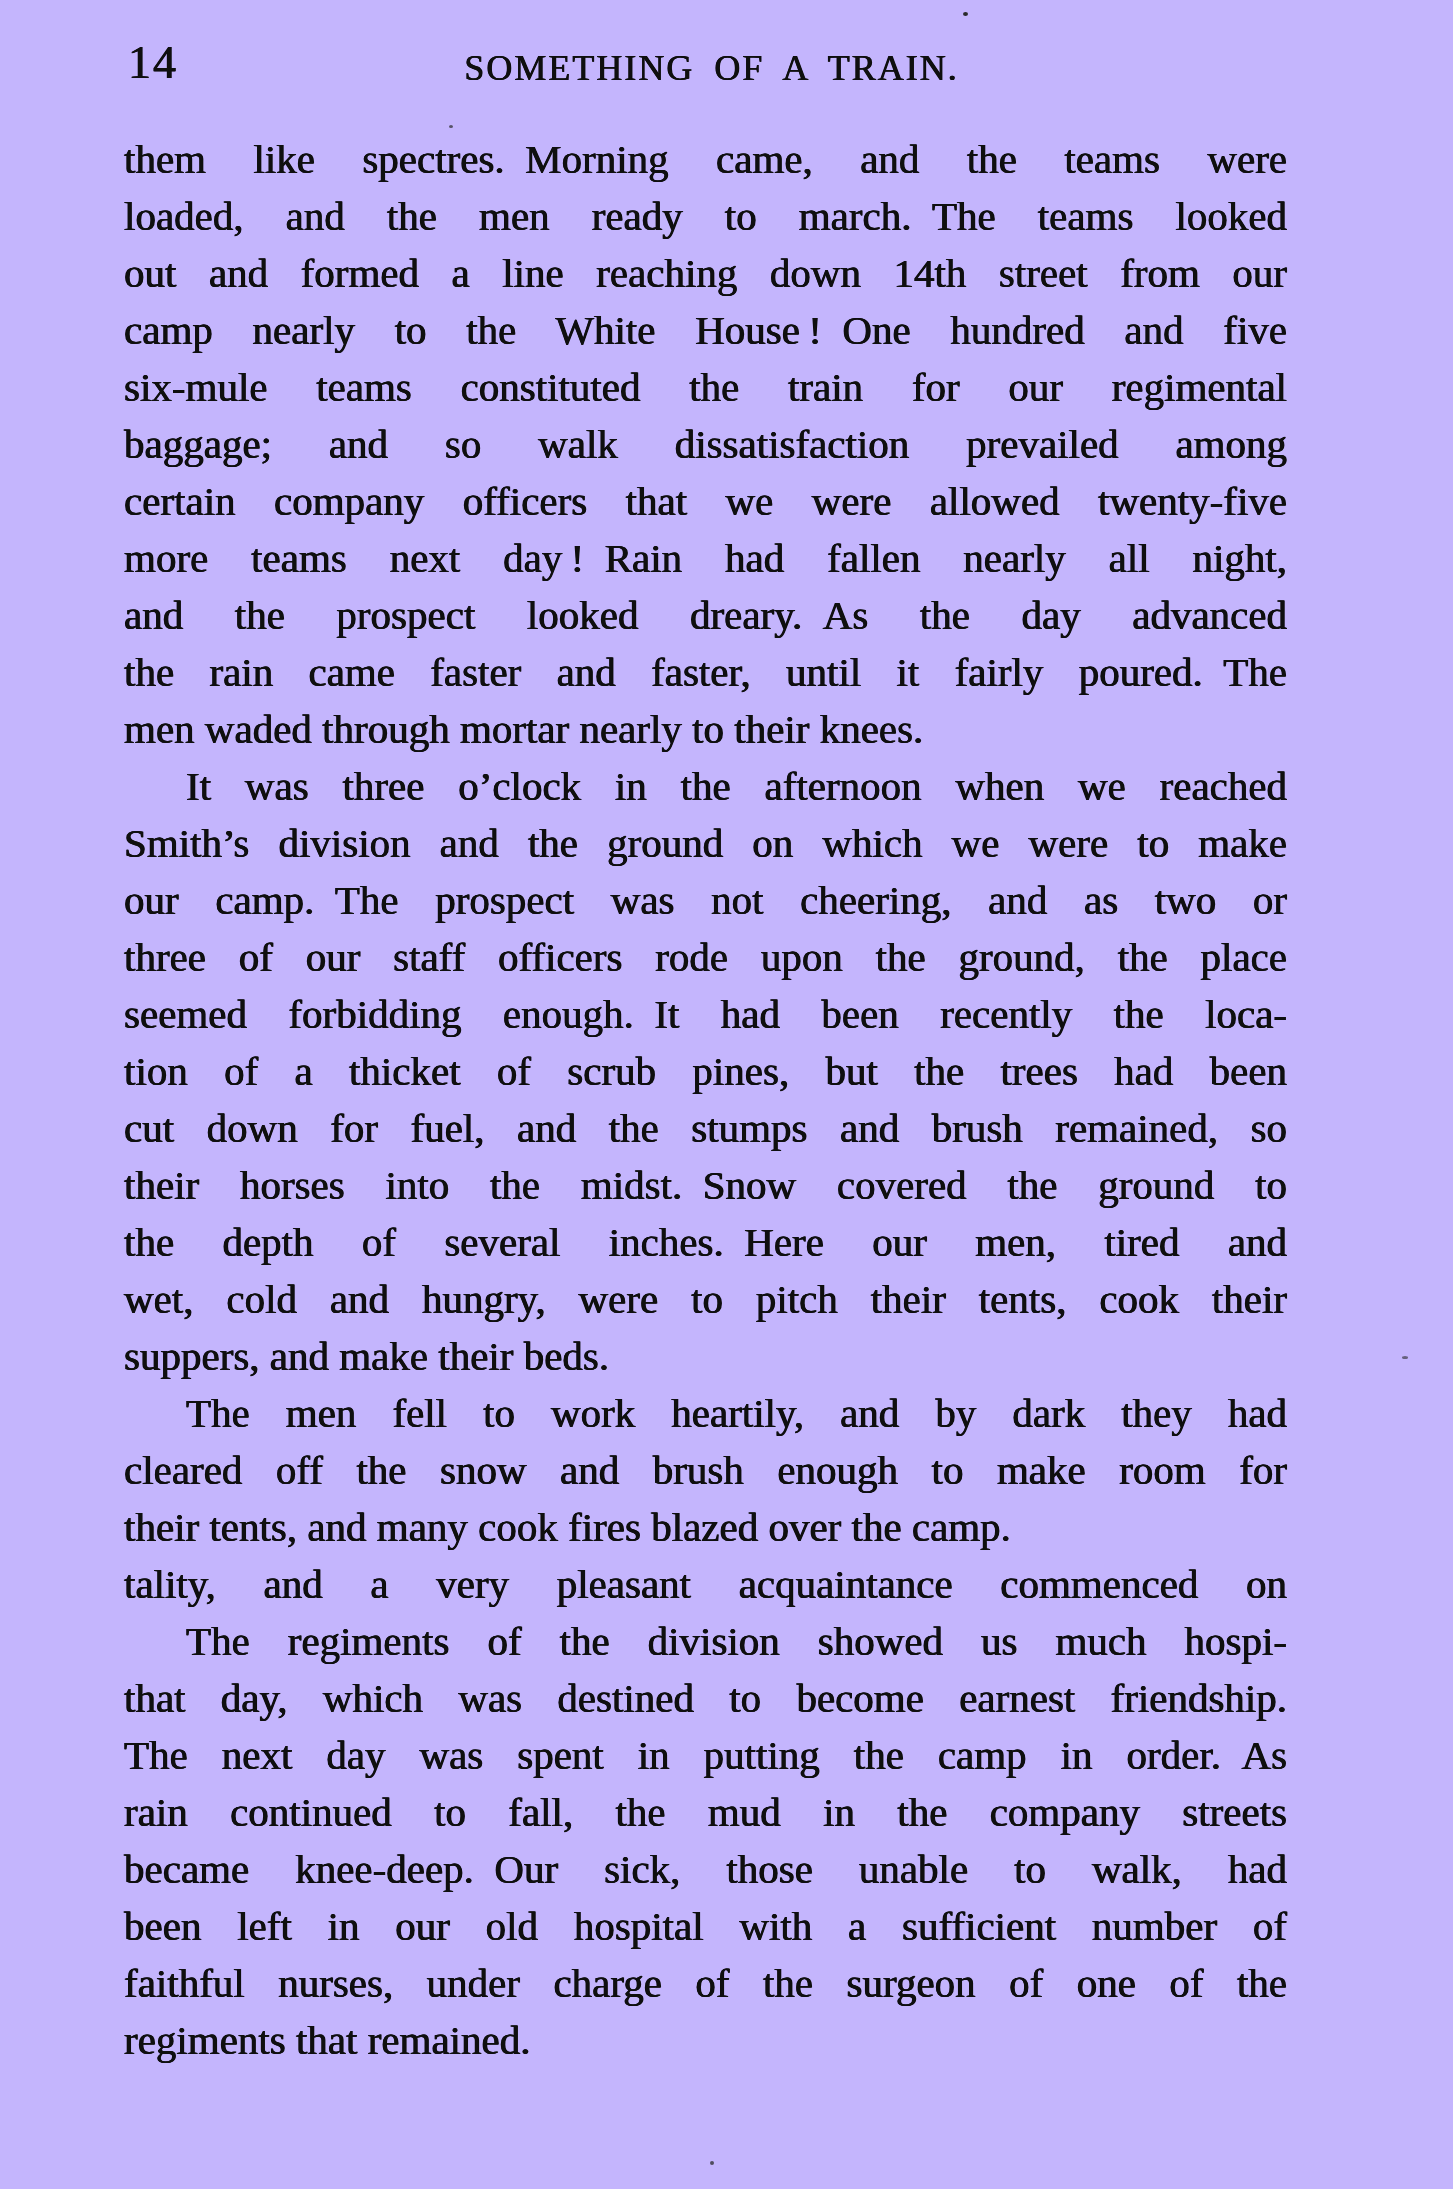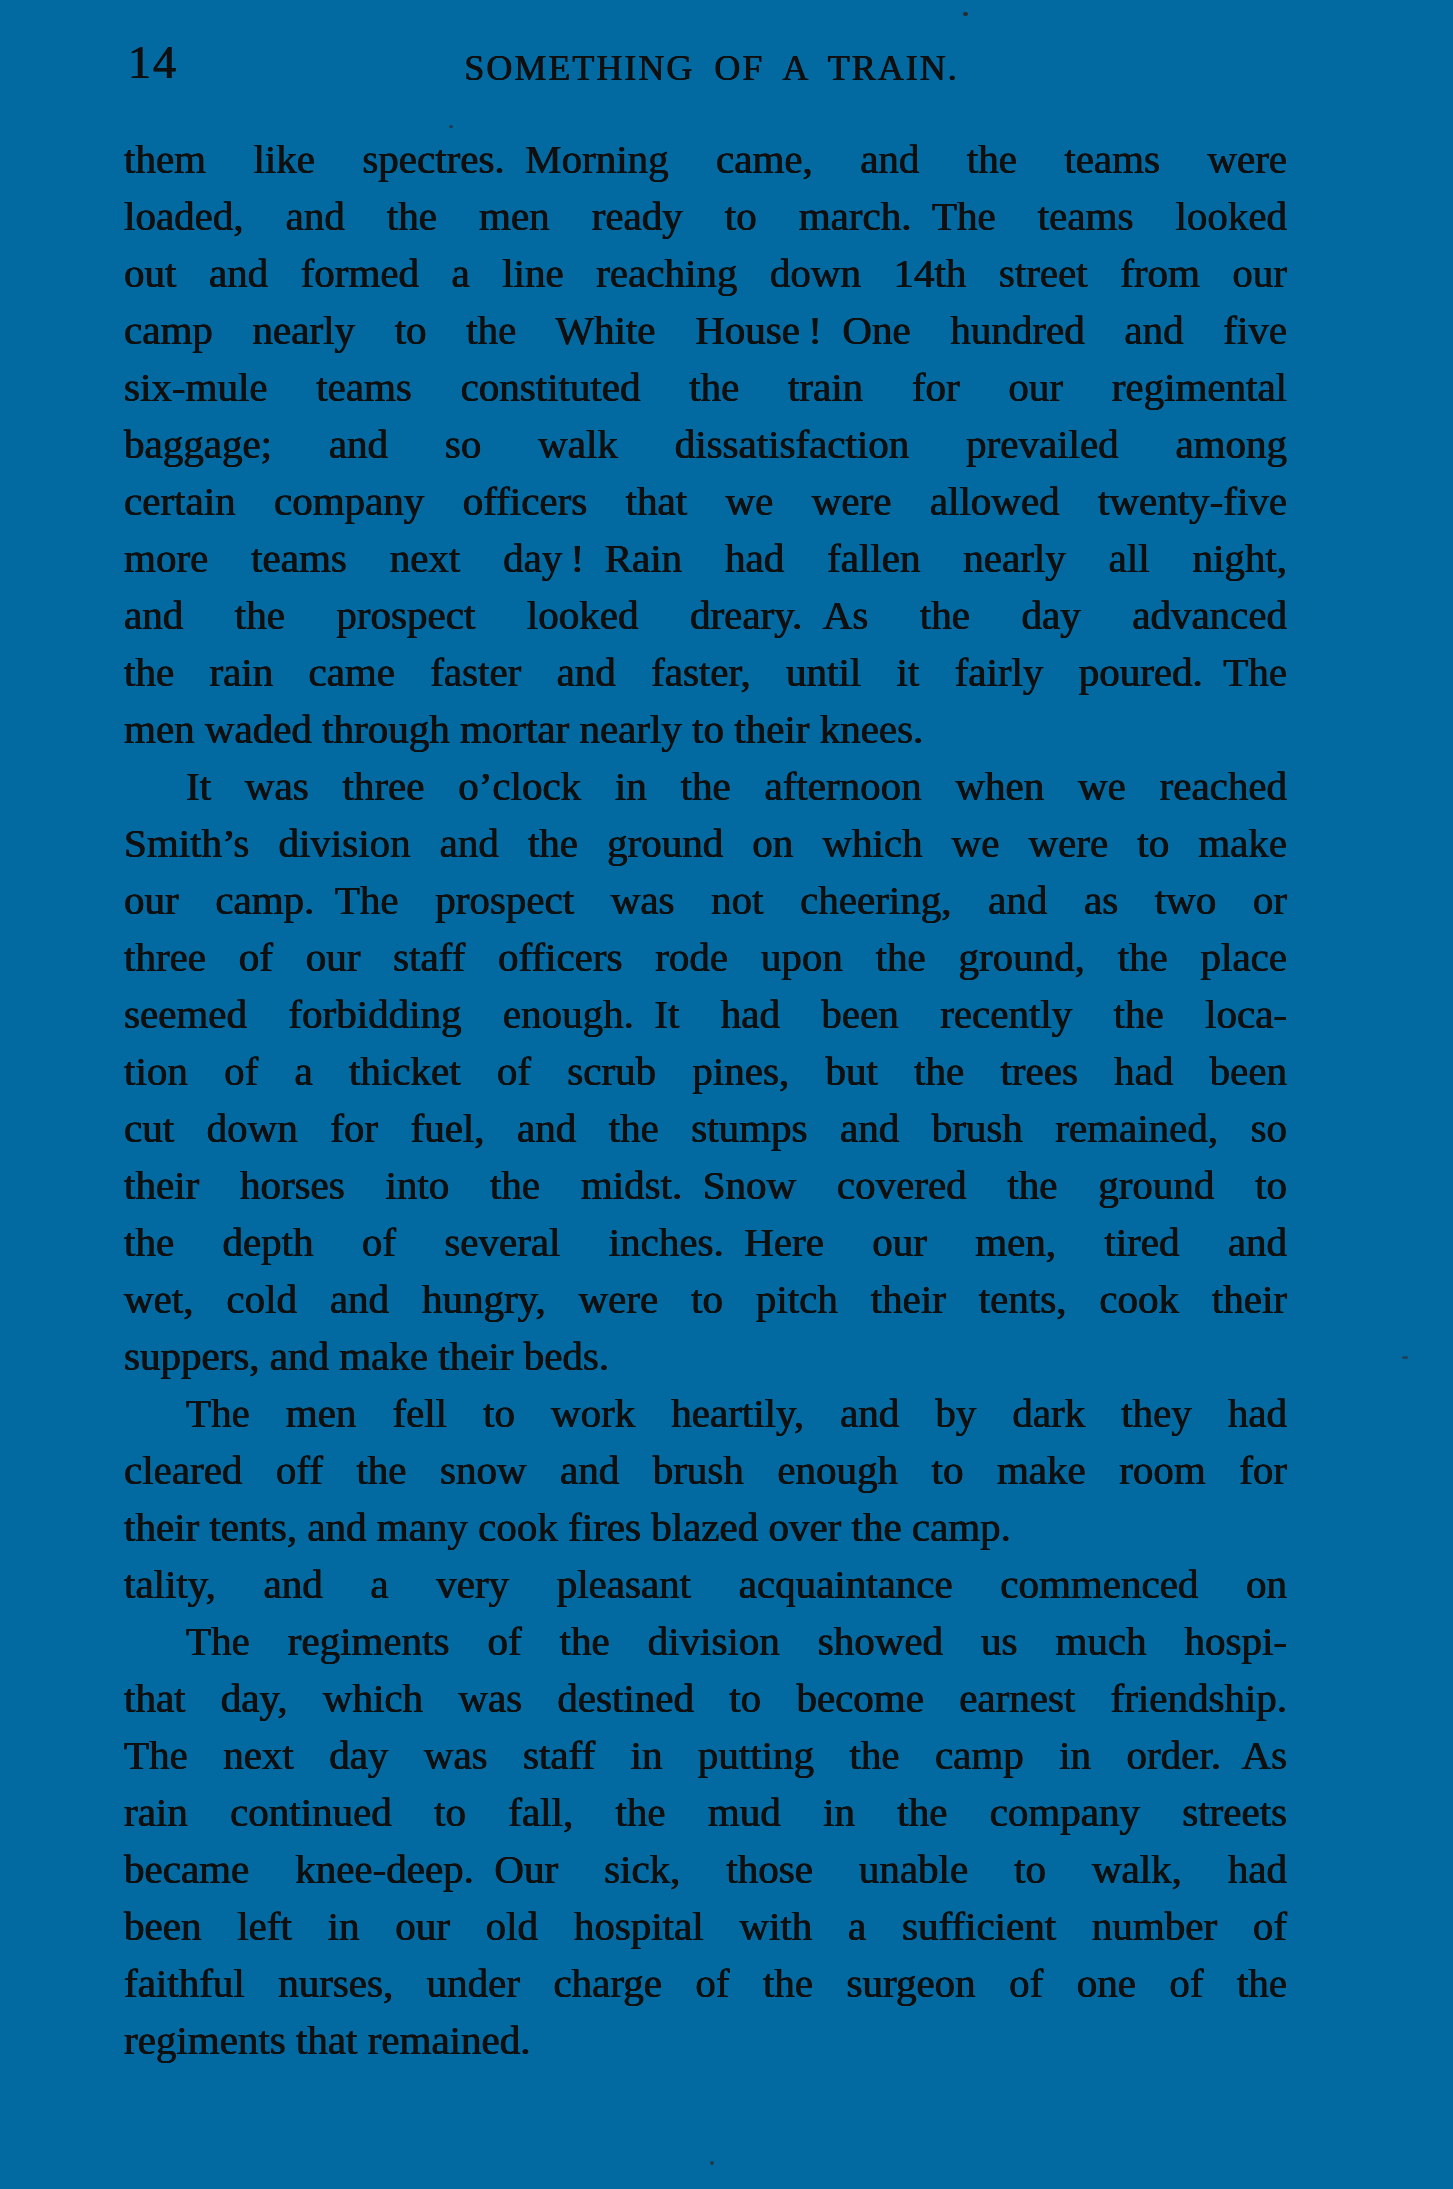--- a/index.html
+++ b/index.html
@@ -60,21 +60,21 @@
     border-radius: 50%;
   }
   .speck.s1 { left: 963px;  top: 12px;   width: 5px; height: 4px; }
   .speck.s2 { left: 449px;  top: 125px;  width: 4px; height: 3px; opacity: .7; }
   .speck.s3 { left: 1402px; top: 1356px; width: 6px; height: 3px; opacity: .6; }
   .speck.s4 { left: 710px;  top: 2161px; width: 4px; height: 4px; opacity: .75; }
 </style>
 </head>
 <body>
 
-<div class="page" style="background: #0369a1; color: rgb(15, 15, 15);">
+<div class="page" style="background: #c4b5fd; color: rgb(15, 15, 15);">
   <div class="folio inked">14</div>
   <div class="running-title inked">SOMETHING OF A TRAIN.</div>
 
   <div class="page-body inked">
       <div class="para">
         <div class="line">them like spectres. Morning came, and the teams were</div>
         <div class="line">loaded, and the men ready to march. The teams looked</div>
         <div class="line">out and formed a line reaching down 14th street from our</div>
         <div class="line">camp nearly to the White House ! One hundred and five</div>
         <div class="line">six-mule teams constituted the train for our regimental</div>
@@ -100,21 +100,21 @@
       </div>
       <div class="para">
         <div class="line indent">The men fell to work heartily, and by dark they had</div>
         <div class="line">cleared off the snow and brush enough to make room for</div>
         <div class="line last">their tents, and many cook fires blazed over the camp.</div>
       </div>
       <div class="para">
         <div class="line">tality, and a very pleasant acquaintance commenced on</div>
         <div class="line indent">The regiments of the division showed us much hospi-</div>
         <div class="line">that day, which was destined to become earnest friendship.</div>
-        <div class="line">The next day was staff in putting the camp in order. As</div>
+        <div class="line">The next day was spent in putting the camp in order. As</div>
         <div class="line">rain continued to fall, the mud in the company streets</div>
         <div class="line">became knee-deep. Our sick, those unable to walk, had</div>
         <div class="line">been left in our old hospital with a sufficient number of</div>
         <div class="line">faithful nurses, under charge of the surgeon of one of the</div>
         <div class="line last">regiments that remained.</div>
       </div>
     </div>
 
   <div class="speck s1"></div>
   <div class="speck s2"></div>

